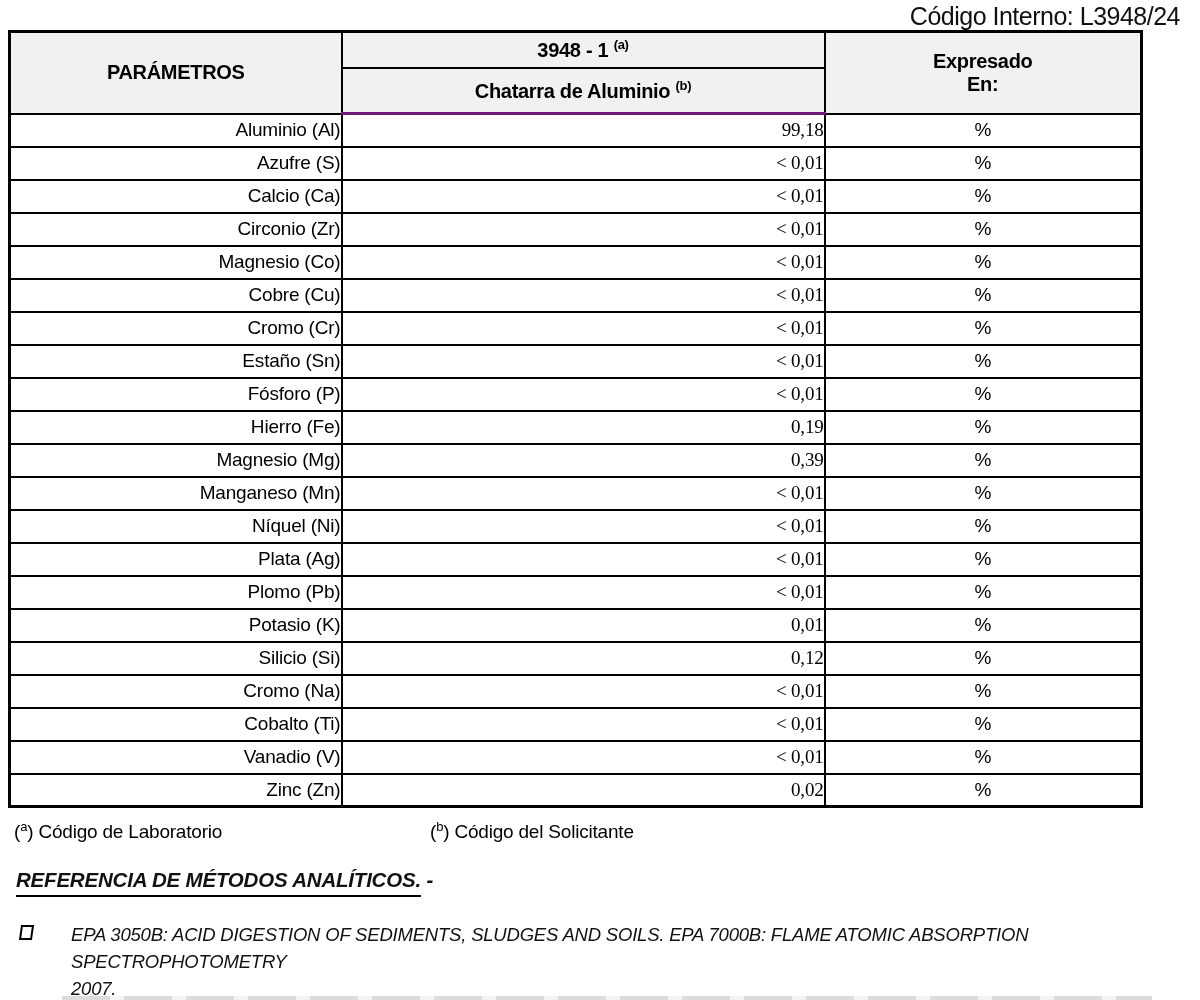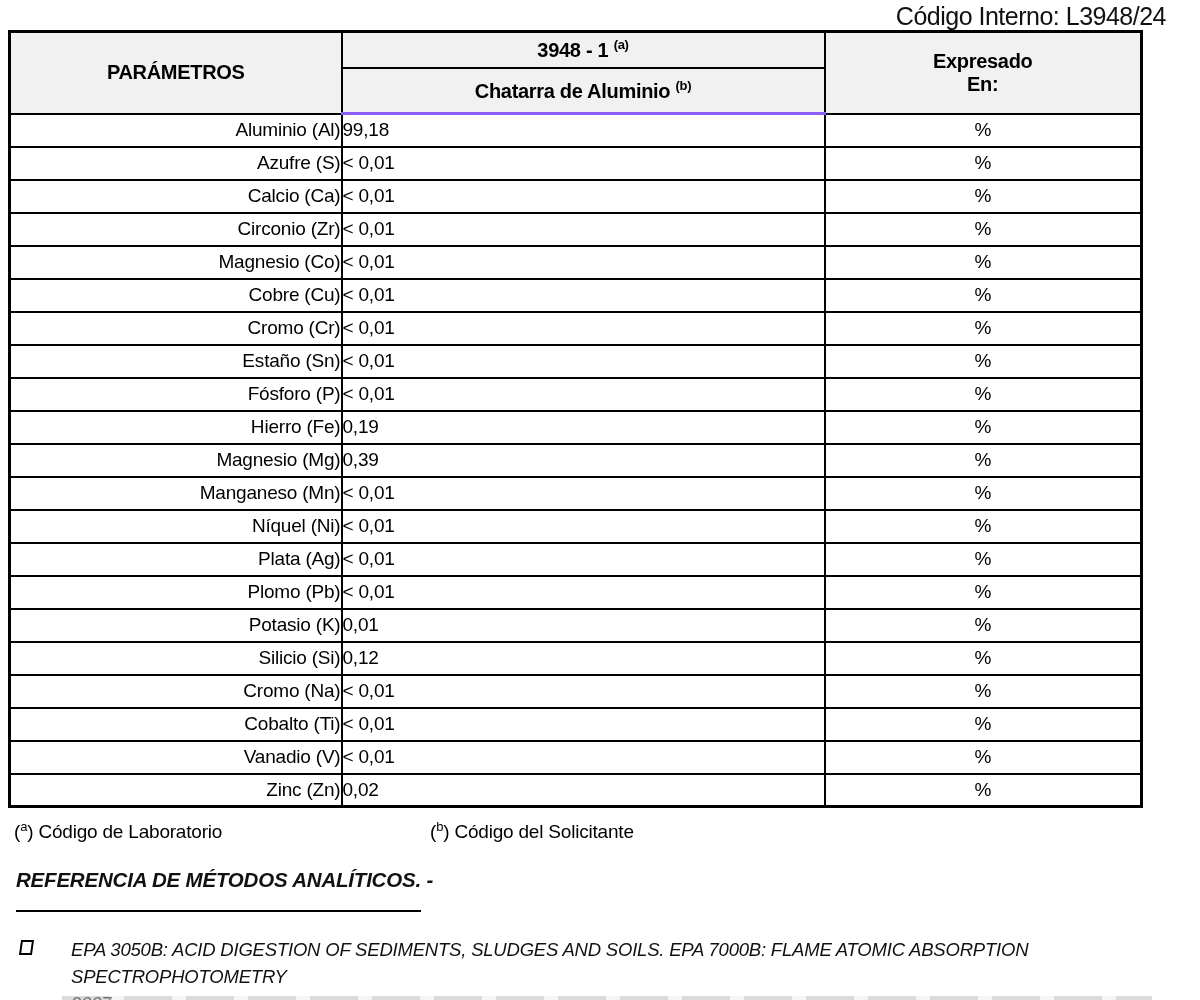--- a/index.html
+++ b/index.html
@@ -11,21 +11,21 @@
     height: 1000px;
     overflow: hidden;
     position: relative;
   }
   .page { width: 1200px; height: 1000px; position: relative; }
 
   .codigo-line {
     height: 30px;
     line-height: 32px;
     text-align: right;
-    padding-right: 34px;
+    padding-right: 20px;
     font-size: 25px;
     letter-spacing: -0.5px;
     color: #111;
   }
 
   table.params {
     border-collapse: collapse;
     table-layout: fixed;
     width: 1132px;
     margin-left: 8px;
@@ -42,33 +42,33 @@
 
   thead th {
     background: #f1f1f1;
     font-weight: bold;
     font-size: 20px;
     letter-spacing: -0.3px;
     text-align: center;
     vertical-align: middle;
   }
   tr.hrow1 th { height: 36px; }
-  tr.hrow2 th { height: 46px; border-bottom: 3px solid #8b5cf6; }
+  tr.hrow2 th { height: 46px; border-bottom: 3px solid #701a75; }
   th.span2 { border-bottom: 3px solid #000; }
   thead sup { font-size: 13px; font-weight: bold; }
 
   tbody td {
     height: 33px;
     font-size: 19px;
     letter-spacing: -0.2px;
     background: #fff;
     vertical-align: middle;
   }
   tbody td.c1 { text-align: right; padding-left: 8px; }
-  tbody td.c2 { text-align: left; }
+  tbody td.c2 { text-align: right; font-family: Liberation Serif, serif; }
   tbody td.c3 { text-align: center; }
 
   .footnotes {
     margin: 5px 0 0 14px;
     font-size: 19px;
     letter-spacing: -0.2px;
     height: 28px;
     line-height: 28px;
     color: #000000;
   }
@@ -81,21 +81,21 @@
     font-size: 20.5px;
     font-weight: bold;
     font-style: italic;
     letter-spacing: -0.2px;
     line-height: 26px;
     color: #111;
   }
   .methods-heading .u {
     display: inline-block;
     border-bottom: 2.5px solid #000;
-    padding-bottom: 17px;
+    padding-bottom: 2px;
   }
   .method-item {
     margin-top: 24px;
     padding-left: 4px;
     display: flex;
     align-items: flex-start;
     font-style: italic;
     font-size: 18.5px;
     letter-spacing: -0.2px;
     line-height: 27px;

